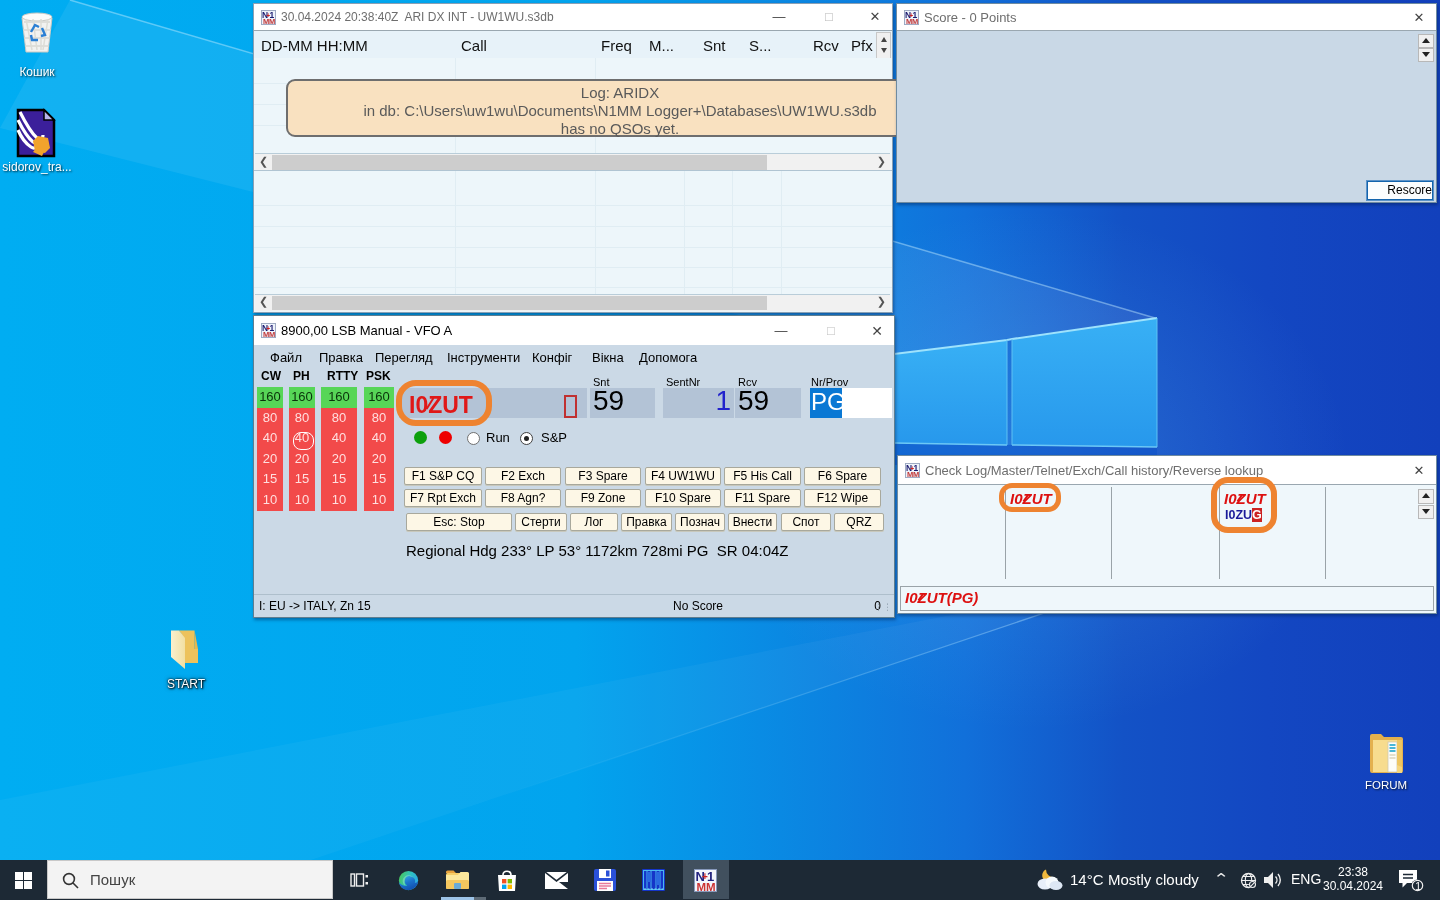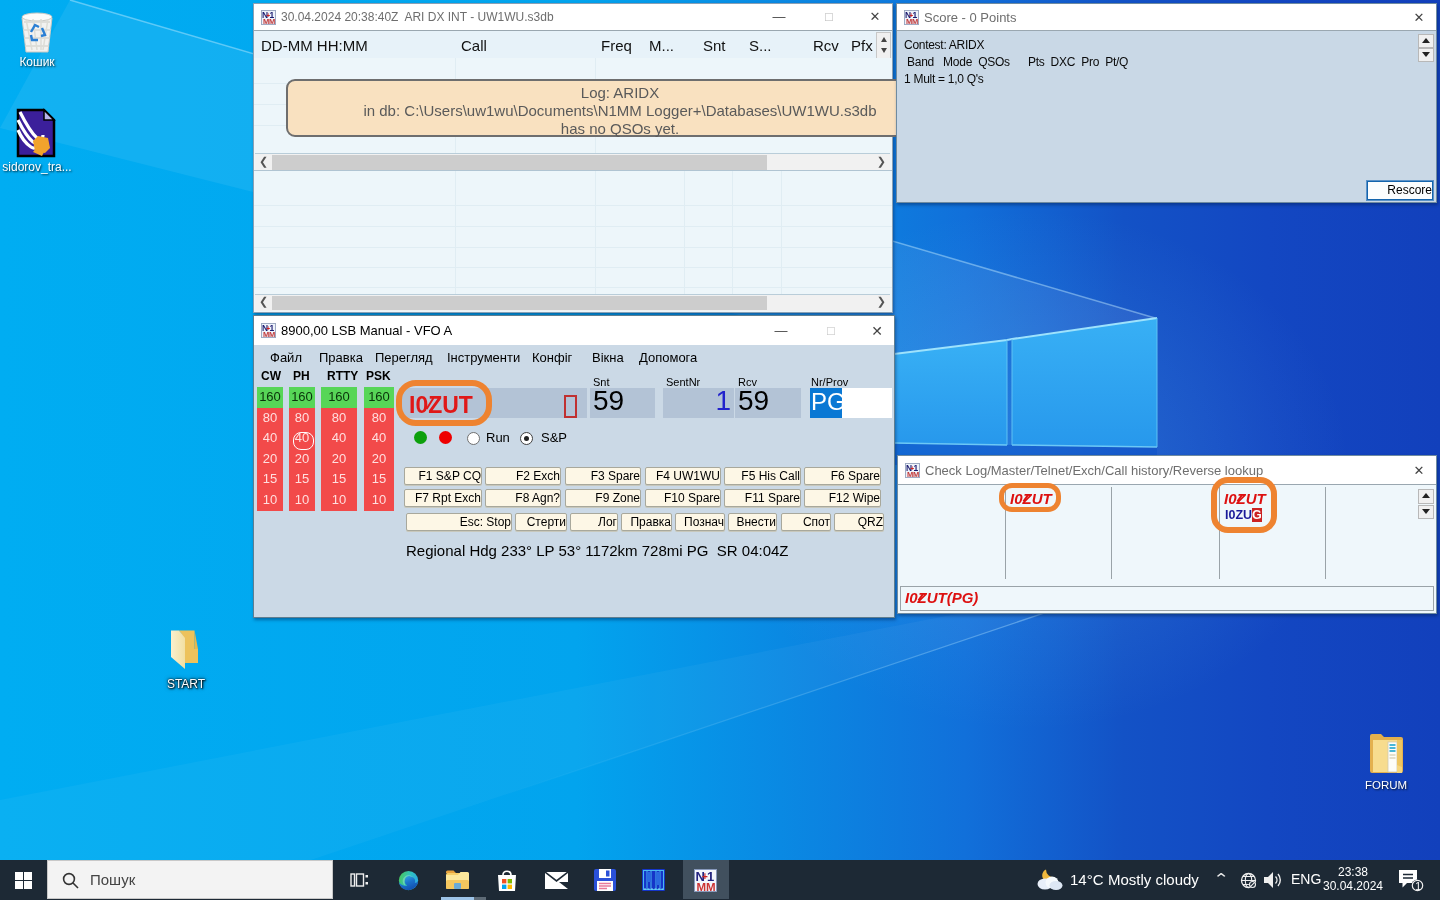--- a/index.html
+++ b/index.html
@@ -6,21 +6,21 @@
 body{font-family:"Liberation Sans",sans-serif;position:relative;background:#00acec;}
 .abs{position:absolute;}
 .win{position:absolute;background:#cbd9e6;border:1px solid #8aa0b4;box-shadow:1px 2px 3px rgba(0,30,80,.45);}
 .titlebar{position:absolute;left:0;top:0;right:0;height:27px;background:#fff;display:flex;align-items:center;}
 .ttext{font-size:12px;color:#6e6e6e;margin-left:5px;}
 .mono{font-family:Liberation Sans, sans-serif;}
 .nmicon{width:15px;height:15px;margin-left:7px;position:relative;flex:0 0 auto;}
 .winbtn{position:absolute;top:0;width:14px;height:26px;color:#444;font-size:13px;text-align:center;line-height:26px;}
 .bandcol{top:71px;height:124px;}
 .bcell{position:absolute;left:0;width:100%;height:20.6px;text-align:center;font-size:13px;line-height:20.6px;}
-.fbtn{position:absolute;height:18px;background:#fdf7e6;border:1px solid #a8a89c;border-radius:2px;box-shadow:0 1px 0 #c8c8bc;font-size:12px;color:#000;text-align:right;line-height:17px;box-sizing:border-box;}
+.fbtn{position:absolute;height:18px;background:#fdf7e6;border:1px solid #a8a89c;border-radius:2px;box-shadow:0 1px 0 #c8c8bc;font-size:12px;color:#000;text-align:center;line-height:17px;box-sizing:border-box;}
 </style>
 </head>
 <body>
 
 <svg class="abs" width="1440" height="900" viewBox="0 0 1440 900" style="left:0;top:0">
 <defs>
 <linearGradient id="bg" x1="0" y1="0.5" x2="1" y2="0.5">
  <stop offset="0" stop-color="#00adf2"></stop>
  <stop offset="0.40" stop-color="#02a4ee"></stop>
  <stop offset="0.58" stop-color="#0c82e0"></stop>
@@ -135,23 +135,20 @@
     <svg class="nmicon" viewBox="0 0 16 16">
         <rect x="0.5" y="0.5" width="15" height="15" fill="#eef3fb" stroke="#9aa6c0" stroke-width="1"></rect>
         <text x="1" y="9" font-family="Liberation Sans" font-size="9" font-weight="bold" fill="#1b1b6e">N</text>
         <text x="9" y="9" font-family="Liberation Sans" font-size="9" font-weight="bold" fill="#1b1b6e">1</text>
         <text x="5.5" y="8" font-family="Liberation Sans" font-size="7" font-weight="bold" fill="#c22">+</text>
         <text x="2" y="15" font-family="Liberation Sans" font-size="8" font-weight="bold" fill="#c23a3a">MM</text>
       </svg>
     <span class="ttext" style="font-size:13px">Score - 0 Points</span>
     <span class="winbtn" style="right:10px;top:1px">✕</span>
   </div>
-  <div class="abs mono" style="left:7px;top:33px;font-size:12px;letter-spacing:-0.28px;color:#0a0a0a;line-height:17px;white-space:pre">Contest: ARIDX
- Band   Mode  QSOs      Pts  DXC  Pro  Pt/Q
-1 Mult = 1,0 Q's</div>
 
   <div class="abs" style="right:2px;top:30px;width:14px;height:12px;background:#f0f0f0;border:1px solid #b8b8b8">
     <div style="width:0;height:0;border-left:4px solid transparent;border-right:4px solid transparent;border-bottom:5px solid #222;margin:3px auto 0"></div>
   </div>
   <div class="abs" style="right:2px;top:44px;width:14px;height:12px;background:#f0f0f0;border:1px solid #b8b8b8">
     <div style="width:0;height:0;border-left:4px solid transparent;border-right:4px solid transparent;border-top:5px solid #222;margin:3px auto 0"></div>
   </div>
 
   <div class="abs" style="right:3px;bottom:2px;width:64px;height:17px;background:#fbfdfe;border:1px solid #1464ac;outline:1px solid #5b92c8;font-size:12px;color:#000;text-align:right;line-height:16px">Rescore</div>
 </div>
@@ -273,20 +270,26 @@
     <div class="fbtn" style="left:261px;top:197px;width:52px">Стерти</div>
     <div class="fbtn" style="left:316px;top:197px;width:48px">Лог</div>
     <div class="fbtn" style="left:367px;top:197px;width:51px">Правка</div>
     <div class="fbtn" style="left:421px;top:197px;width:50px">Познач</div>
     <div class="fbtn" style="left:474px;top:197px;width:49px">Внести</div>
     <div class="fbtn" style="left:527px;top:197px;width:50px">Спот</div>
     <div class="fbtn" style="left:580px;top:197px;width:50px">QRZ</div>
 
   <div class="abs mono" style="left:152px;top:226px;font-size:15px;color:#000;white-space:pre">Regional Hdg 233° LP 53° 1172km 728mi PG  SR 04:04Z</div>
 
+  <div class="abs" style="left:0;bottom:0;width:100%;height:22px;background:#cbd9e6;border-top:1px solid #aebfcc;font-size:12px;color:#000">
+    <span class="abs" style="left:5px;top:4px">I: EU -&gt; ITALY, Zn 15</span>
+    <span class="abs" style="left:419px;top:4px">No Score</span>
+    <span class="abs" style="right:13px;top:4px">0</span>
+    <span class="abs" style="right:2px;top:7px;color:#8a9aa8;font-size:9px">⋮⋮</span>
+  </div>
 </div>
 
 <div class="win" style="left:897px;top:455px;width:538px;height:157px;background:#eff7fb;border-color:#6f8ba0">
   <div class="titlebar" style="height:28px;border-bottom:1px solid #9aa7b0">
     <svg class="nmicon" viewBox="0 0 16 16">
         <rect x="0.5" y="0.5" width="15" height="15" fill="#eef3fb" stroke="#9aa6c0" stroke-width="1"></rect>
         <text x="1" y="9" font-family="Liberation Sans" font-size="9" font-weight="bold" fill="#1b1b6e">N</text>
         <text x="9" y="9" font-family="Liberation Sans" font-size="9" font-weight="bold" fill="#1b1b6e">1</text>
         <text x="5.5" y="8" font-family="Liberation Sans" font-size="7" font-weight="bold" fill="#c22">+</text>
         <text x="2" y="15" font-family="Liberation Sans" font-size="8" font-weight="bold" fill="#c23a3a">MM</text>
@@ -326,21 +329,21 @@
   <path d="M4 8 L34 8 L30 42 L8 42 Z" fill="#f2f2f0" stroke="#c9c9c4" stroke-width="1"></path>
   <ellipse cx="19" cy="7" rx="15" ry="4" fill="#fbfbfa" stroke="#c9c9c4"></ellipse>
   <path d="M6 12 L32 12 M5 20 L33 20 M6 28 L32 28 M7 36 L31 36" stroke="#d8d8d2" stroke-width="1.5" fill="none"></path>
   <path d="M8 9 L14 40 M15 9 L19 40 M23 9 L23 40 M30 9 L25 40" stroke="#dddDD6" stroke-width="1.5" fill="none"></path>
   <g fill="none" stroke="#2a7fd4" stroke-width="2.4">
     <path d="M13 22 l4 -7 l4 2"></path>
     <path d="M24 18 l3 7 l-4 1"></path>
     <path d="M20 30 l-6 0 l-1 -5"></path>
   </g>
 </svg>
-<div class="abs" style="left:0px;top:55px;width:74px;text-align:center;font-size:12px;color:#fff;text-shadow:1px 1px 2px rgba(0,0,0,.8)">Кошик</div>
+<div class="abs" style="left:0px;top:65px;width:74px;text-align:center;font-size:12px;color:#fff;text-shadow:1px 1px 2px rgba(0,0,0,.8)">Кошик</div>
 
 <svg class="abs" style="left:16px;top:108px" width="40" height="50" viewBox="0 0 40 50">
   <path d="M2 2 L28 2 L38 12 L38 48 L2 48 Z" fill="#3b1f9b" stroke="#000" stroke-width="2.5"></path>
   <path d="M28 2 L28 12 L38 12 Z" fill="#b9b4ea" stroke="#000" stroke-width="1.5"></path>
   <path d="M4 4 c4 8 10 20 17 26 c3 2 6 1 6 -3" stroke="#fff" stroke-width="3.2" fill="none"></path>
   <path d="M2 12 c4 8 9 17 15 22 c3 2 6 1 6 -3" stroke="#fff" stroke-width="3.2" fill="none"></path>
   <path d="M2 22 c3 7 7 13 13 17 c3 2 6 1 6 -3" stroke="#fff" stroke-width="3.2" fill="none"></path>
   <path d="M22 28 l10 2 l2 10 l-5 5 l-10 -2 l-2 -10 Z" fill="#f2a32c"></path>
   <path d="M20 40 l8 4 l-2 4 l-9 -4 Z" fill="#f2a32c"></path>
 </svg>

